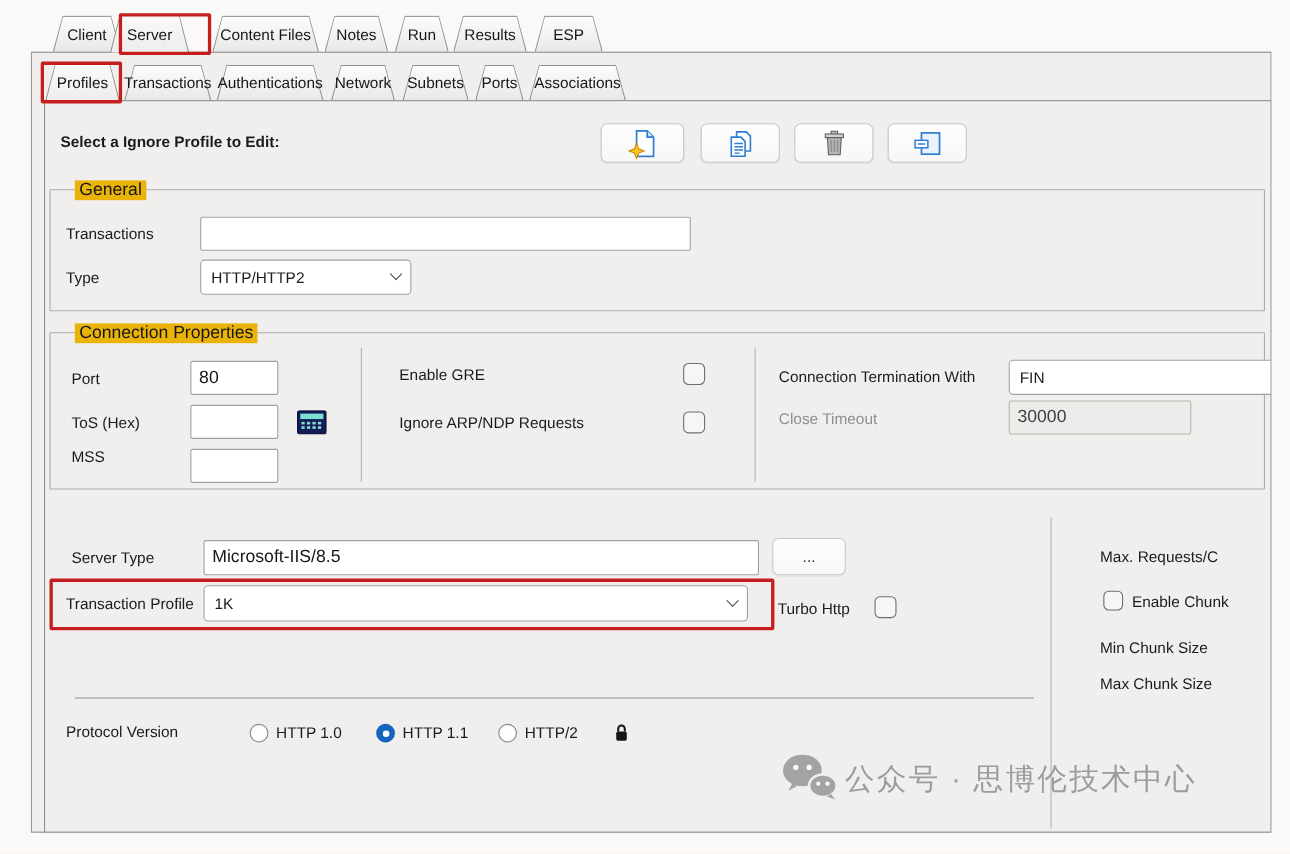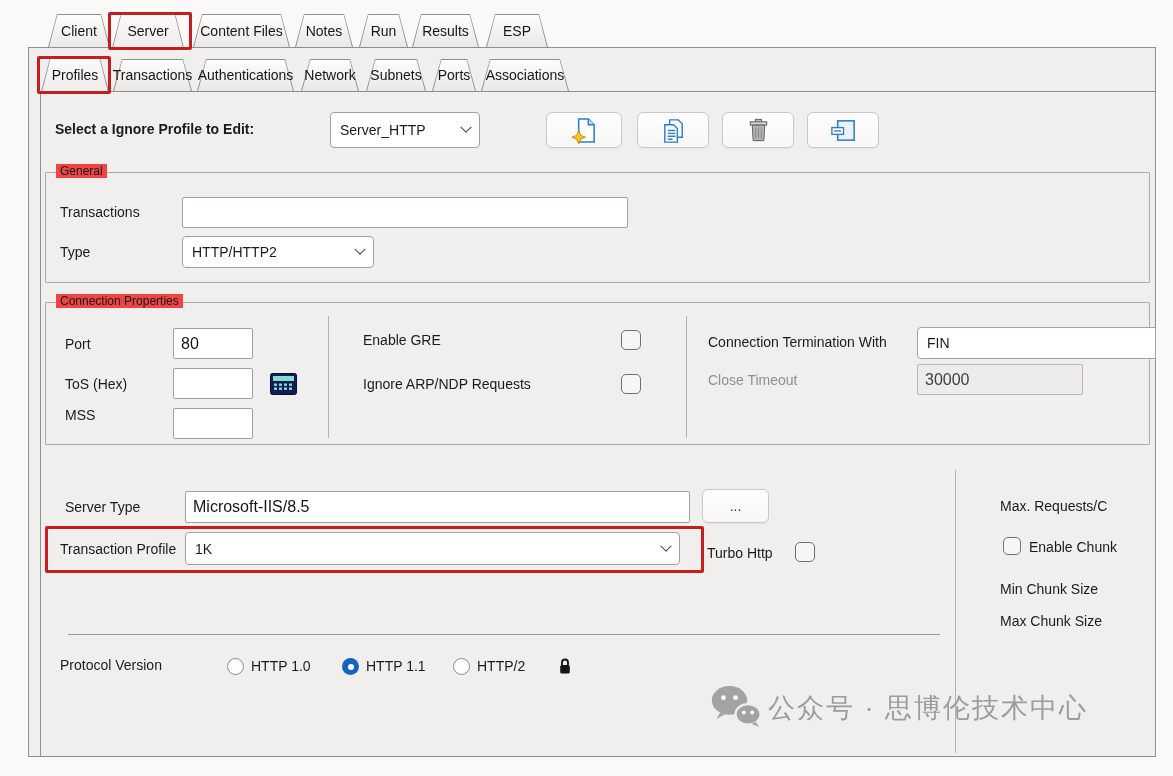--- a/index.html
+++ b/index.html
@@ -20,22 +20,22 @@
     background:linear-gradient(180deg,#fdfdfc,#e9e8e6);
     clip-path:polygon(0 100%, 8.4px 0, calc(100% - 8.4px) 0, 100% 100%); }
   .tab.active .tab-fill { background:linear-gradient(180deg,#fbfaf9,#f0efed 80%); }
   .tab-label { position:absolute; inset:0; display:flex; align-items:center; justify-content:center;
     font-size:14px; color:#161616; }
 
   .hl-box { position:absolute; border:3px solid #c41e1e; border-radius:2px; z-index:10; pointer-events:none; }
 
   
   .group { position:absolute; border:1px solid #aeacaa; border-radius:1px; }
-  .legend { position:absolute; top:-9px; left:10px; background:#ef4444; padding:0 4px;
-    font-size:12px; color:#161616; white-space:nowrap; }
+  .legend { position:absolute; top:-9px; left:22px; background:#eab308; padding:0 4px;
+    font-size:16px; color:#161616; white-space:nowrap; }
 
   .lbl { position:absolute; font-size:14px; white-space:nowrap; }
   .lbl.bold { font-weight:bold; }
   .lbl.disabled { color:#8f8f8f; }
 
   input.field { position:absolute; border:1px solid #a3a19d; background:#fff; border-radius:2px;
     font-family:"Liberation Sans",sans-serif; font-size:16px; padding:0 7px; color:#161616; }
   input.field:disabled { background:#edecea; color:#404040; border-color:#b9b5b0; }
 
   .dropdown { position:absolute; background:#fff; border:1px solid #a3a19d; border-radius:4px;
@@ -72,21 +72,21 @@
 <div id="stage">
 
   <div class="panel" id="panel-outer"></div>
   <div class="panel" id="panel-inner"></div>
 
   <div class="tab" style="left:48px;top:14px;width:62px;height:33px;">
     <div class="tab-border"></div>
     <div class="tab-fill"></div>
     <span class="tab-label">Client</span>
   </div>
-  <div class="tab active" style="left:112px;top:13px;width:72px;height:35px;">
+  <div class="tab active" style="left:100px;top:13px;width:72px;height:35px;">
     <div class="tab-border"></div>
     <div class="tab-fill"></div>
     <span class="tab-label">Server</span>
   </div>
   <div class="tab" style="left:193px;top:14px;width:97px;height:33px;">
     <div class="tab-border"></div>
     <div class="tab-fill"></div>
     <span class="tab-label">Content Files</span>
   </div>
   <div class="tab" style="left:295px;top:14px;width:58px;height:33px;">
@@ -144,24 +144,20 @@
     <div class="tab-border"></div>
     <div class="tab-fill"></div>
     <span class="tab-label">Associations</span>
   </div>
 
   <div class="hl-box" style="left:108px;top:12px;width:84px;height:38px;"></div>
   <div class="hl-box" style="left:37px;top:56px;width:74px;height:38px;"></div>
   <div class="hl-box" style="left:45px;top:526px;width:659px;height:47px;"></div>
 
   <span class="lbl bold" style="left:55px;top:121px;">Select a Ignore Profile to Edit:</span>
-  <div class="dropdown" style="left:330px;top:112px;width:150px;height:36px;">
-    <span class="dd-val">Server_HTTP</span>
-    <span class="chev"></span>
-  </div>
 
   <div class="btn" style="left:546px;top:112px;width:76px;height:36px;">
     <svg class="icon" width="29" height="29" viewBox="0 0 30 30">
       <path d="M9 3 h10 l6 6 v18 H9 z" fill="#ffffff" stroke="#2d7dd2" stroke-width="1.6"></path>
       <path d="M19 3 v6 h6" fill="#cfe4f7" stroke="#2d7dd2" stroke-width="1.6"></path>
       <polygon points="9,15 11,20 16,22 11,24 9,29 7,24 2,22 7,20" fill="#f6c51e" stroke="#c8860a" stroke-width="1"></polygon>
     </svg>
   </div>
   <div class="btn" style="left:637px;top:112px;width:72px;height:36px;">
     <svg class="icon" width="29" height="29" viewBox="0 0 30 30">

